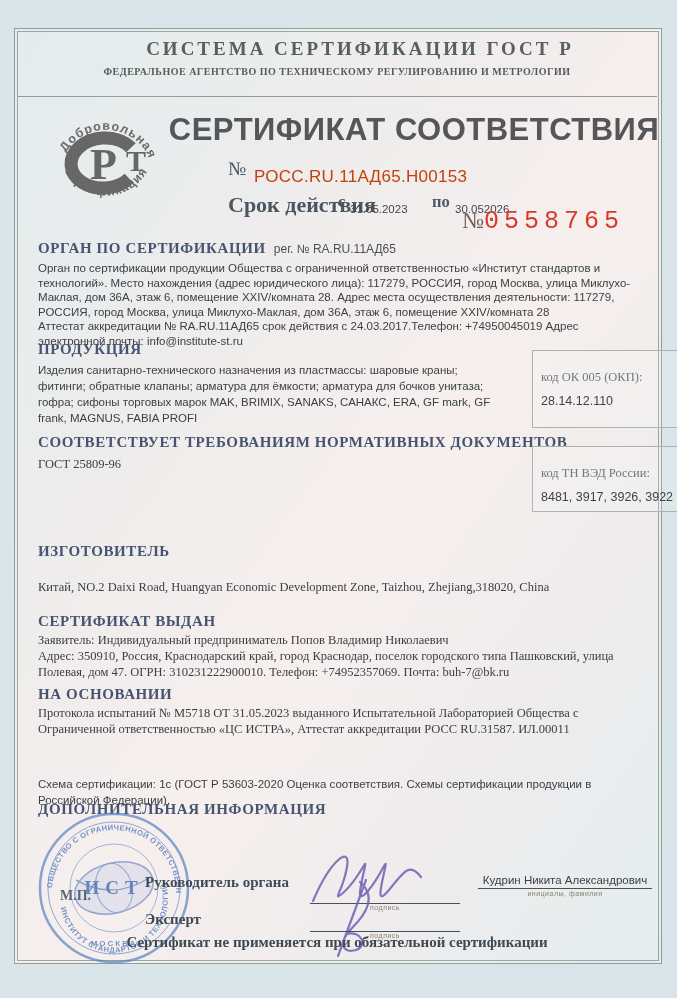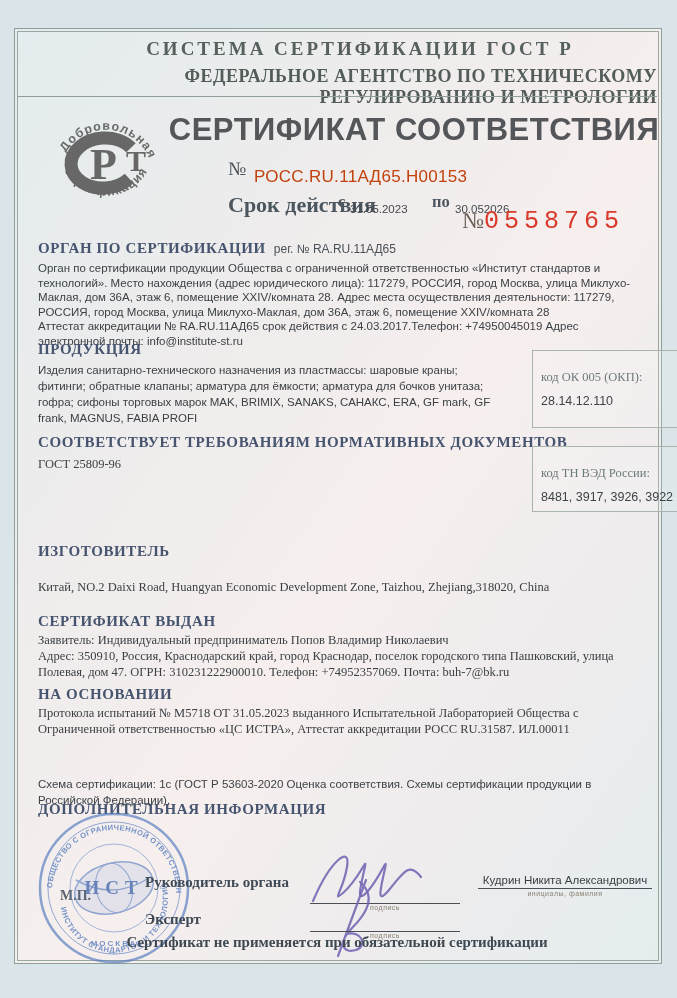--- a/index.html
+++ b/index.html
@@ -16,22 +16,22 @@
     background:linear-gradient(125deg,#e3ecee 0%,#eeecec 30%,#f6efee 55%,#efeced 75%,#e4edee 100%);
   }
   .frame-inner{position:absolute;inset:2px;border:1px solid #9aa8a2;pointer-events:none;}
   .hdr-sep{position:absolute;left:17px;top:96px;width:640px;border-top:1px solid #8f9e99;}
   .h1{
     position:absolute;left:17px;top:38px;width:640px;text-align:center;
     font-family:"Liberation Serif",serif;font-weight:bold;font-size:19px;
     letter-spacing:3px;color:#56605d;margin-left:23px;
   }
   .h2{
-    position:absolute;left:17px;top:66px;width:640px;text-align:right;
-    font-family:"Liberation Serif",serif;font-weight:bold;font-size:18px;
+    position:absolute;left:17px;top:66px;width:640px;text-align:center;
+    font-family:"Liberation Serif",serif;font-weight:bold;font-size:10px;
     letter-spacing:.5px;color:#525c59;
   }
   .cert-title{
     position:absolute;left:168px;top:112px;width:492px;text-align:center;
     font-size:31px;font-weight:bold;color:#55565a;letter-spacing:.5px;
   }
   .num-sign{position:absolute;left:228px;top:158px;font-family:"Liberation Serif",serif;font-size:19px;color:#4b555c;}
   .num-val{position:absolute;left:254px;top:167px;font-size:17px;color:#c2410c;letter-spacing:.3px;}
   .validity-label{position:absolute;left:228px;top:192px;font-family:Liberation Serif, serif;font-weight:bold;font-size:22px;color:#4b565f;}
   .from-sign{position:absolute;left:338px;top:192px;font-family:"Liberation Serif",serif;font-weight:bold;font-size:16.5px;color:#4b565f;}

